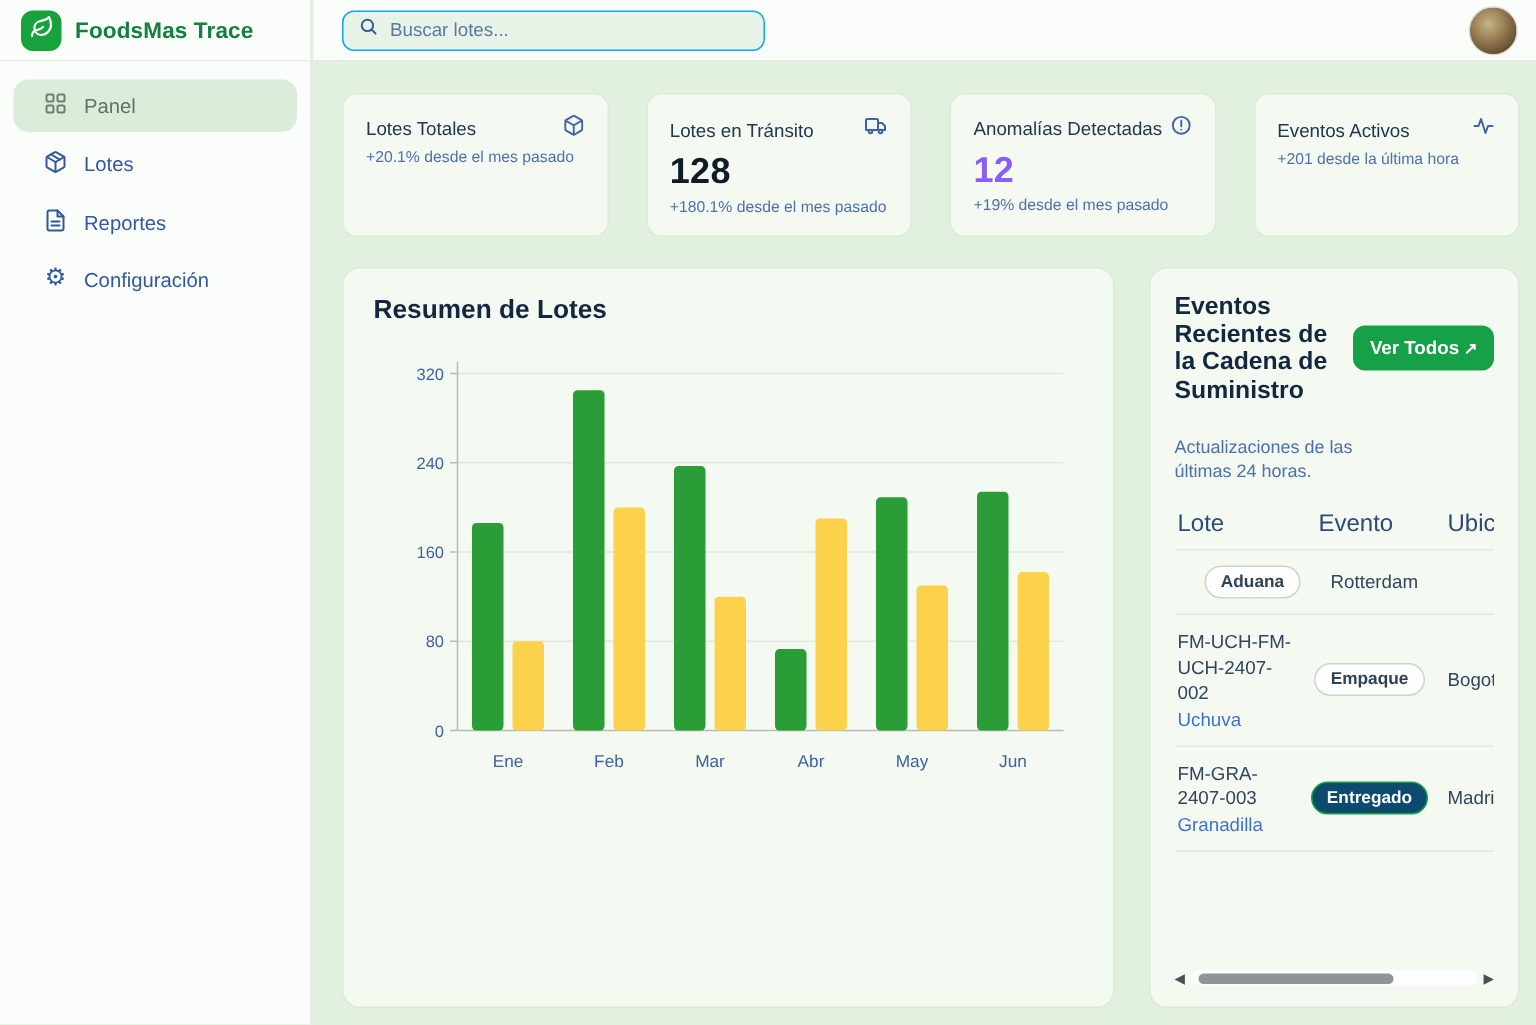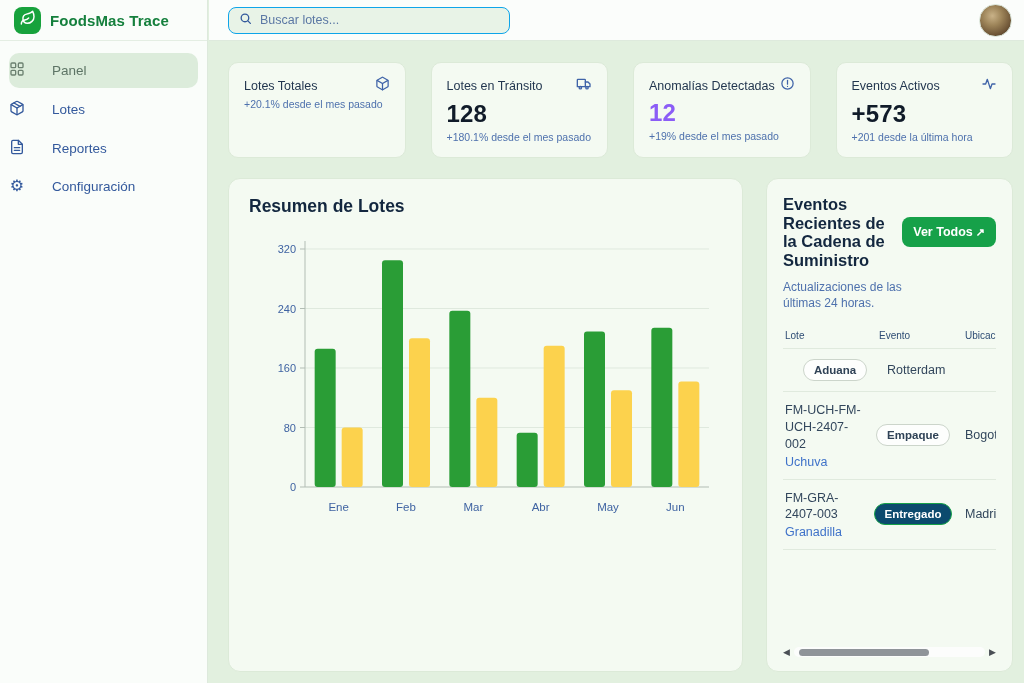--- a/index.html
+++ b/index.html
@@ -19,21 +19,21 @@
     height:41px; display:flex; align-items:center; gap:9px;
     padding:0 14px; border-bottom:1px solid #e4eee3;
   }
   .logo-badge {
     width:27px; height:27px; border-radius:8px; background:#17a23c;
     display:flex; align-items:center; justify-content:center; flex:0 0 auto;
   }
   .brand { font-size:15px; font-weight:bold; color:#15803d; letter-spacing:.1px; }
   .nav { padding:12px 9px; display:flex; flex-direction:column; gap:4px; }
   .nav-item {
-    display:flex; align-items:center; gap:27px; padding:8px 0;
+    display:flex; align-items:center; gap:11px; padding:8px 20px;
     border-radius:10px; font-size:13.5px; color:#33599c; cursor:pointer;
   }
   .nav-item svg, .nav-item .gear { flex:0 0 auto; }
   .nav-item.active { background:#dcecdb; color:#5d7465; }
   .nav-item.active svg { stroke:#6b8070; }
   .gear { font-size:16px; line-height:16px; width:16px; text-align:center; color:#33599c; }
   
   .topbar {
     position:absolute; left:209px; top:0; right:0; height:41px;
     background:#fbfdfb; border-bottom:1px solid #deeadd;
@@ -82,31 +82,31 @@
     padding:16px 16px 12px 16px; display:flex; flex-direction:column; overflow:hidden;
   }
   .events-header { display:flex; align-items:center; gap:8px; }
   .events-title { font-size:16.5px; font-weight:bold; line-height:1.13; color:#13273f; width:128px; }
   .view-all-btn {
     background:#16a149; color:#fff; border:none; border-radius:8px;
     font-family:"Liberation Sans", sans-serif; font-size:12.5px; font-weight:bold;
     padding:8px 11px; cursor:pointer; white-space:nowrap; align-self:center;
   }
   .view-all-btn .arr { font-size:11px; margin-left:3px; }
-  .events-sub { font-size:12px; color:#4e71ad; margin-top:9px; line-height:1.35; width:150px; }
+  .events-sub { font-size:12px; color:#4e71ad; margin-top:20px; line-height:1.35; width:150px; }
   .ev-table { margin-top:12px; overflow:hidden; }
   .ev-row {
     display:flex; align-items:center; border-bottom:1px solid #e0eade;
     padding:10px 0; width:260px;
   }
   .ev-row.head { padding:7px 0; }
   .col-lote { width:78px; flex:0 0 auto; padding-left:2px; }
   .col-evento { width:104px; flex:0 0 auto; display:flex; justify-content:center; }
   .col-ubic { width:78px; flex:0 0 auto; white-space:nowrap; overflow:hidden; }
-  .th { font-size:10px; font-weight:500; color:#2d4c74; }
+  .th { font-size:16px; font-weight:500; color:#2d4c74; }
   .ev-row.head .col-evento { justify-content:flex-start; padding-left:18px; }
   .lote-id { font-size:12.5px; font-weight:500; color:#32465c; line-height:1.35; word-wrap:break-word; }
   .lote-prod { font-size:12.5px; color:#3f72c9; margin-top:2px; cursor:pointer; }
   .badge {
     font-size:11.5px; font-weight:bold; border-radius:999px; padding:4px 10px; white-space:nowrap;
   }
   .badge.outline { background:#fdfefd; border:1px solid #ccd5cb; color:#2f4256; }
   .badge.filled { background:#0c4a6e; border:1px solid #16a149; color:#fff; }
   .ubic-txt { font-size:12.5px; color:#32465c; }
   
@@ -240,21 +240,20 @@
 
     <div class="stat-card">
       <div class="stat-top">
         <span class="stat-label">Eventos Activos</span>
         <span>
           <svg width="16" height="16" viewBox="0 0 24 24" fill="none" stroke="#3f63a8" stroke-width="2" stroke-linecap="round" stroke-linejoin="round">
             <path d="M3 12h4l2.5-7 4.5 14 2.5-7H21"></path>
           </svg>
         </span>
       </div>
-      <div class="stat-value">+573</div>
       <div class="stat-note">+201 desde la última hora</div>
     </div>
   </div>
 
   <div class="content-row">
 
     <section class="chart-card">
       <h2 class="chart-title">Resumen de Lotes</h2>
       <div class="chart-wrap">
         <svg id="chart-svg" width="472" height="292" viewBox="0 0 472 292">

